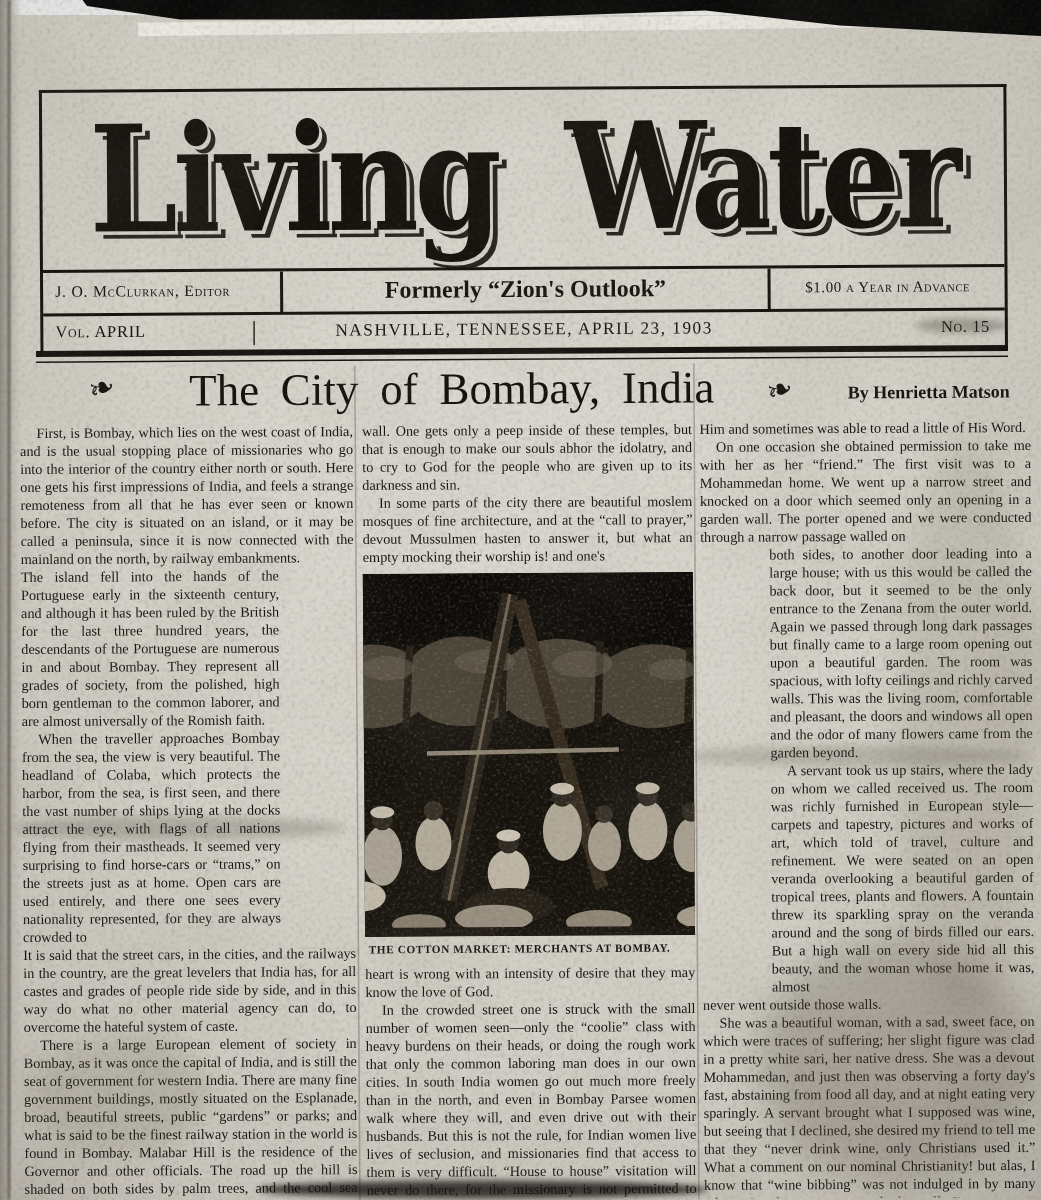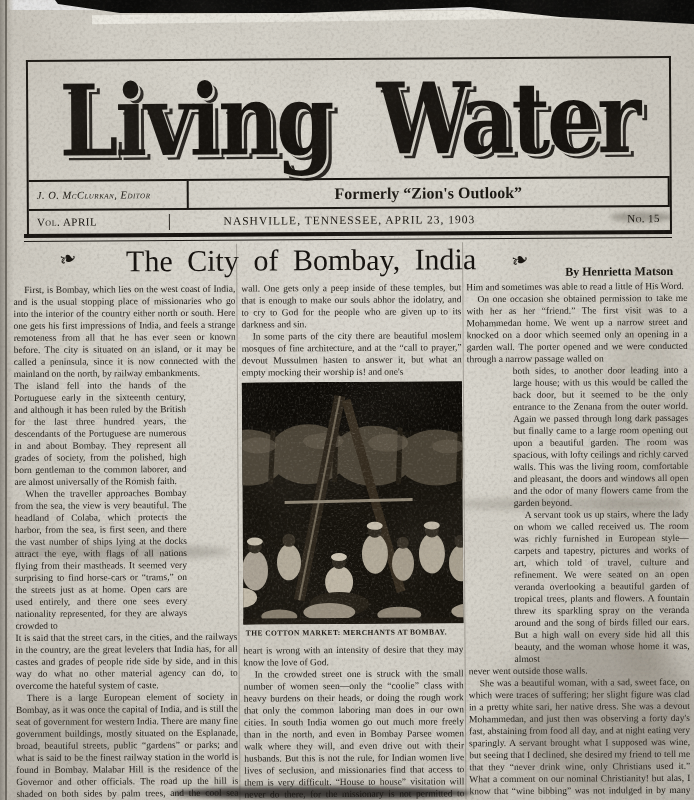--- a/index.html
+++ b/index.html
@@ -29,39 +29,39 @@
   .spot.s7{left:610px;top:212px;width:62px;height:10px;background:rgba(50,45,38,.3);filter:blur(2px);}
   .print{position:absolute;left:0;top:0;width:694px;height:800px;transform:rotate(-0.35deg);}
 
   
   .mast{position:absolute;left:28px;top:58px;width:641px;border:2px solid #16130f;border-bottom:none;}
   .mast-title{height:118px;display:flex;align-items:center;justify-content:space-between;padding:0 34px;}
   .mast-word{font-family:"DejaVu Serif",serif;font-weight:bold;font-size:82px;letter-spacing:-3px;
     color:#15120e;transform:scale(1.02,1.2);transform-origin:center;
     text-shadow:2px 2px 0 #d4d1c8,5px 4px 0 rgba(21,18,14,.9);}
   .mast-row1{border-top:2px solid #16130f;display:flex;align-items:stretch;height:27px;font-size:10.5px;}
-  .cell-editor{width:150px;display:flex;align-items:center;padding-left:8px;font-variant:small-caps;letter-spacing:.5px;font-style:italic;}
+  .cell-editor{width:150px;display:flex;align-items:center;padding-left:8px;font-variant:small-caps;letter-spacing:.5px;}
   .cell-formerly{flex:1;display:flex;align-items:center;justify-content:center;font-weight:bold;font-size:16px;
     border-left:2px solid #16130f;border-right:2px solid #16130f;}
   .cell-price{width:156px;display:flex;align-items:center;justify-content:center;font-variant:small-caps;font-size:10px;letter-spacing:.4px;}
   .mast-row2{border-top:2px solid #16130f;height:26px;position:relative;font-size:11px;}
   .vol{position:absolute;left:8px;top:5px;font-variant:small-caps;letter-spacing:.5px;}
   .row2-tick{position:absolute;left:140px;top:4px;width:1px;height:16px;background:#2a2620;}
   .dateline{position:absolute;left:0;right:0;top:5px;text-align:center;letter-spacing:1px;font-size:11.5px;}
   .issue{position:absolute;right:10px;top:5px;font-variant:small-caps;letter-spacing:.4px;}
   .rule-thick{position:absolute;left:25px;top:232px;width:648px;height:4px;background:#14110e;}
   .rule-thin{position:absolute;left:25px;top:239px;width:648px;height:1px;background:#14110e;}
 
   
   .art-head{position:absolute;left:14px;top:243px;width:666px;height:44px;}
   .ornament{position:absolute;font-size:21px;color:#15120e;transform:rotate(-18deg);}
   .orn-left{left:46px;top:2px;}
   .orn-right{left:498px;top:6px;}
   .art-title{position:absolute;left:70px;right:160px;top:0;text-align:center;font-size:30px;word-spacing:7px;color:#14110e;}
-  .byline{position:absolute;right:6px;top:23px;font-weight:bold;font-size:12px;}
+  .byline{position:absolute;right:6px;top:13px;font-weight:bold;font-size:12px;}
 
   
   .col{position:absolute;top:282px;height:518px;overflow:hidden;font-size:9.5px;line-height:12px;
     text-align:justify;hyphens:none;}
   .col-1{left:14px;width:222px;}
   .col-2{left:242px;width:220px;}
   .col-3{left:467px;width:221px;}
   .para{margin:0;text-indent:11px;}
   .cont{text-indent:0;}
   .narrow-r{padding-right:50px;}
@@ -88,20 +88,21 @@
   <div class="print">
 
     <div class="mast">
       <div class="mast-title">
         <span class="mast-word">Living</span>
         <span class="mast-word">Water</span>
       </div>
       <div class="mast-row1">
         <div class="cell-editor">J. O. McClurkan, Editor</div>
         <div class="cell-formerly">Formerly “Zion's Outlook”</div>
+        <div class="cell-price">$1.00 a Year in Advance</div>
       </div>
       <div class="mast-row2">
         <span class="vol">Vol. APRIL</span>
         <span class="row2-tick"></span>
         <span class="dateline">NASHVILLE, TENNESSEE, APRIL 23, 1903</span>
         <span class="issue">No. 15</span>
       </div>
     </div>
     <div class="rule-thick"></div>
     <div class="rule-thin"></div>

